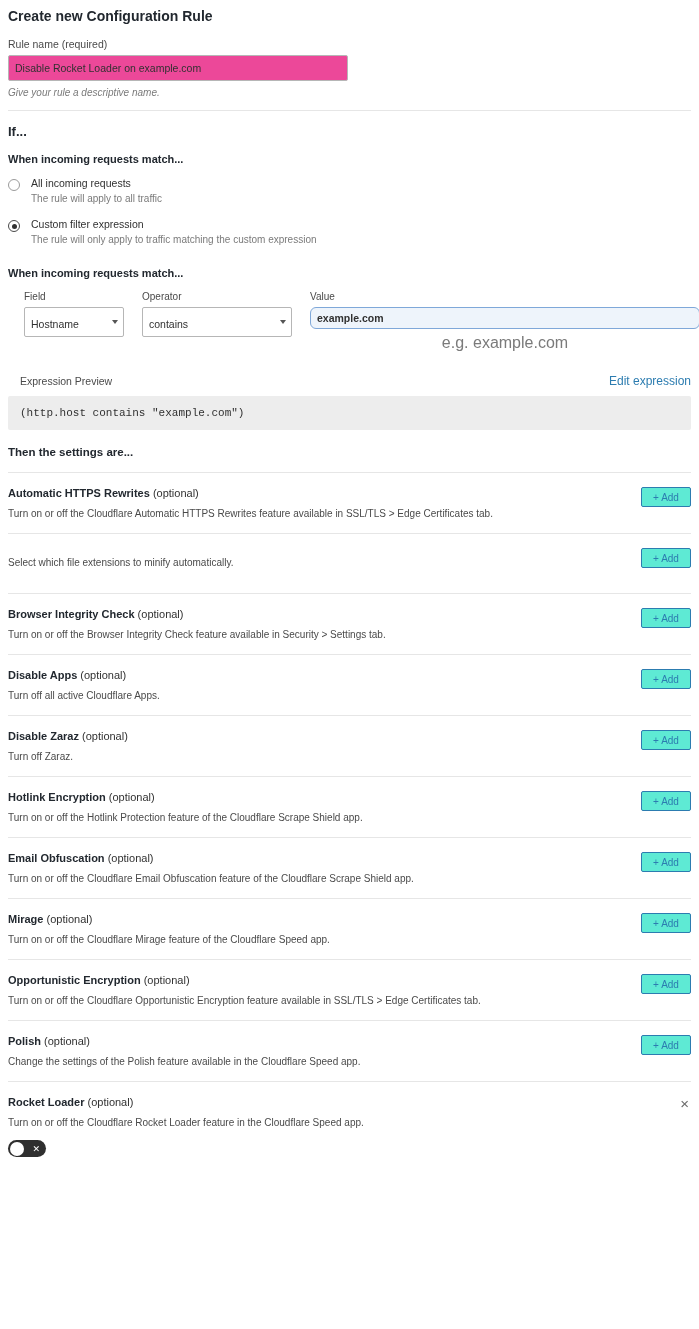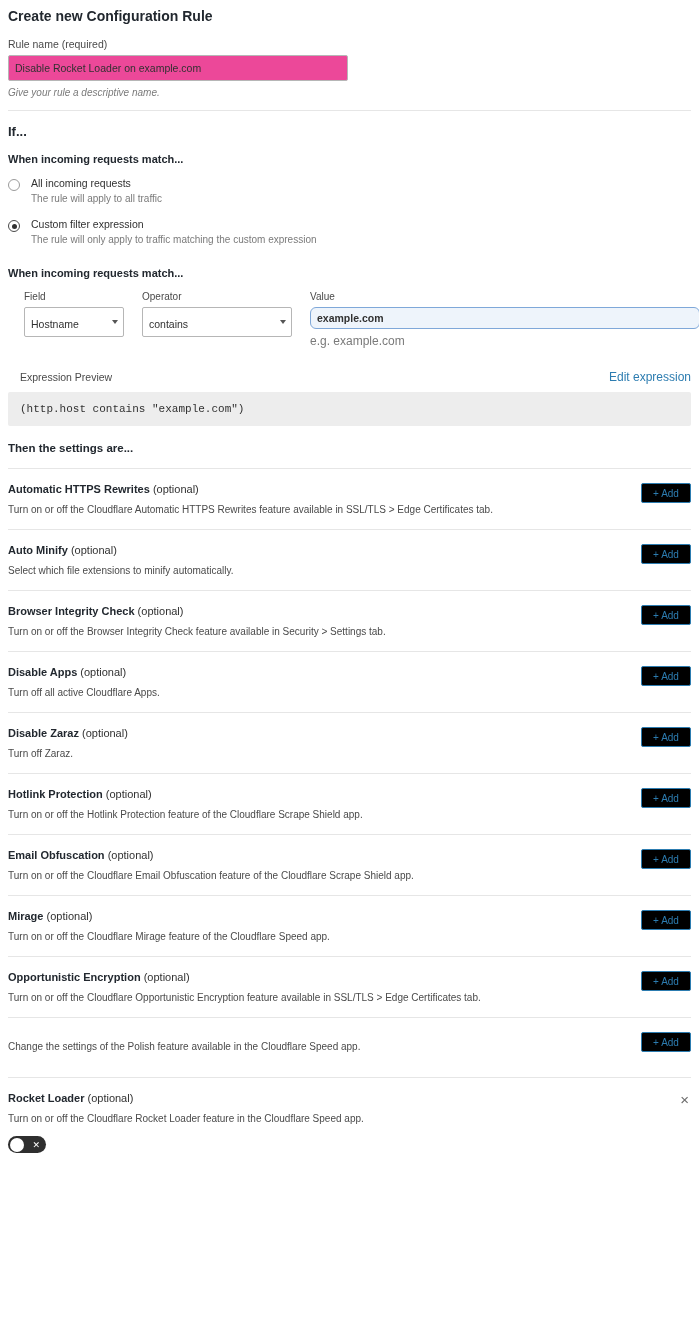--- a/index.html
+++ b/index.html
@@ -138,23 +138,24 @@
     border-radius: 6px;
     background: #eef4fb;
     padding: 0 6px;
     font-size: 10.5px;
     font-family: "Liberation Sans", sans-serif;
     color: #313131;
     outline: none;
     font-weight: bold;
   }
   .value-help {
-    font-size: 12px;
+    font-size: 16px;
     color: #7a7a7a;
     margin-top: 5px;
+    text-align: center;
   }
   .btn-sm {
     height: 22px;
     min-width: 36px;
     border: 1px solid #c2c2c2;
     background: #fafafa;
     border-radius: 2px;
     font-size: 10.5px;
     color: #313131;
     padding: 0 9px;
@@ -214,21 +215,21 @@
     margin-top: 9px;
   }
   .add-btn {
     position: absolute;
     right: 0;
     top: 14px;
     width: 50px;
     height: 20px;
     border: 1px solid #2c7cb0;
     border-radius: 2px;
-    background: #000000;
+    background: #5eead4;
     color: #2c7cb0;
     font-size: 10px;
     cursor: pointer;
     font-family: "Liberation Sans", sans-serif;
   }
   .close-x {
     position: absolute;
     right: 2px;
     top: 14px;
     font-size: 15px;
@@ -340,24 +341,20 @@
     <div class="setting-row">
       <div class="s-name">
         <b>Automatic HTTPS Rewrites</b>
         <span class="opt">(optional)</span>
       </div>
       <div class="s-desc">Turn on or off the Cloudflare Automatic HTTPS Rewrites feature available in SSL/TLS &gt; Edge Certificates tab.</div>
       <button class="add-btn">+ Add</button>
     </div>
 
     <div class="setting-row">
-      <div class="s-name">
-        <b>Auto Minify</b>
-        <span class="opt">(optional)</span>
-      </div>
       <div class="s-desc">Select which file extensions to minify automatically.</div>
       <button class="add-btn">+ Add</button>
     </div>
 
     <div class="setting-row">
       <div class="s-name">
         <b>Browser Integrity Check</b>
         <span class="opt">(optional)</span>
       </div>
       <div class="s-desc">Turn on or off the Browser Integrity Check feature available in Security &gt; Settings tab.</div>
@@ -377,21 +374,21 @@
       <div class="s-name">
         <b>Disable Zaraz</b>
         <span class="opt">(optional)</span>
       </div>
       <div class="s-desc">Turn off Zaraz.</div>
       <button class="add-btn">+ Add</button>
     </div>
 
     <div class="setting-row">
       <div class="s-name">
-        <b>Hotlink Protection</b>
+        <b>Hotlink Encryption</b>
         <span class="opt">(optional)</span>
       </div>
       <div class="s-desc">Turn on or off the Hotlink Protection feature of the Cloudflare Scrape Shield app.</div>
       <button class="add-btn">+ Add</button>
     </div>
 
     <div class="setting-row">
       <div class="s-name">
         <b>Email Obfuscation</b>
         <span class="opt">(optional)</span>
@@ -412,20 +409,24 @@
     <div class="setting-row">
       <div class="s-name">
         <b>Opportunistic Encryption</b>
         <span class="opt">(optional)</span>
       </div>
       <div class="s-desc">Turn on or off the Cloudflare Opportunistic Encryption feature available in SSL/TLS &gt; Edge Certificates tab.</div>
       <button class="add-btn">+ Add</button>
     </div>
 
     <div class="setting-row">
+      <div class="s-name">
+        <b>Polish</b>
+        <span class="opt">(optional)</span>
+      </div>
       <div class="s-desc">Change the settings of the Polish feature available in the Cloudflare Speed app.</div>
       <button class="add-btn">+ Add</button>
     </div>
 
     <div class="setting-row">
       <div class="s-name">
         <b>Rocket Loader</b>
         <span class="opt">(optional)</span>
       </div>
       <div class="s-desc">Turn on or off the Cloudflare Rocket Loader feature in the Cloudflare Speed app.</div>

